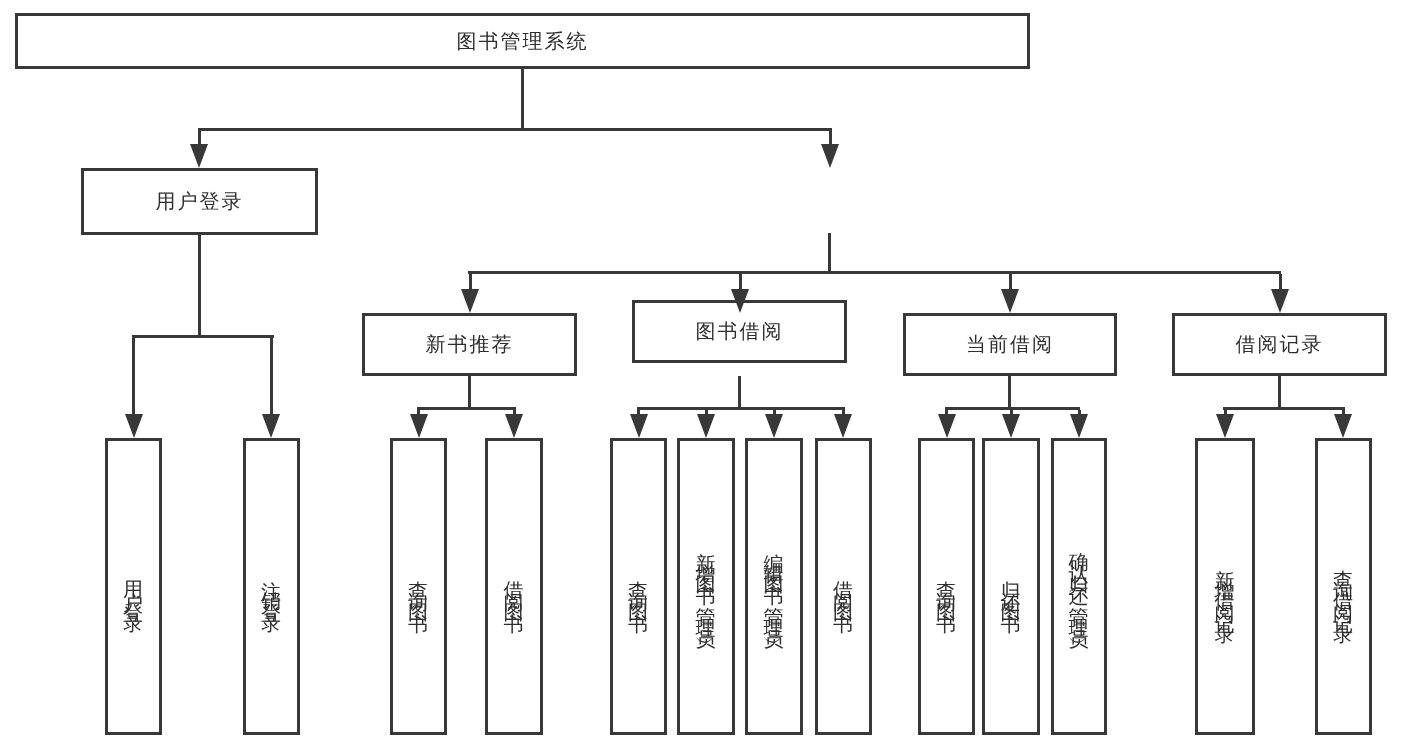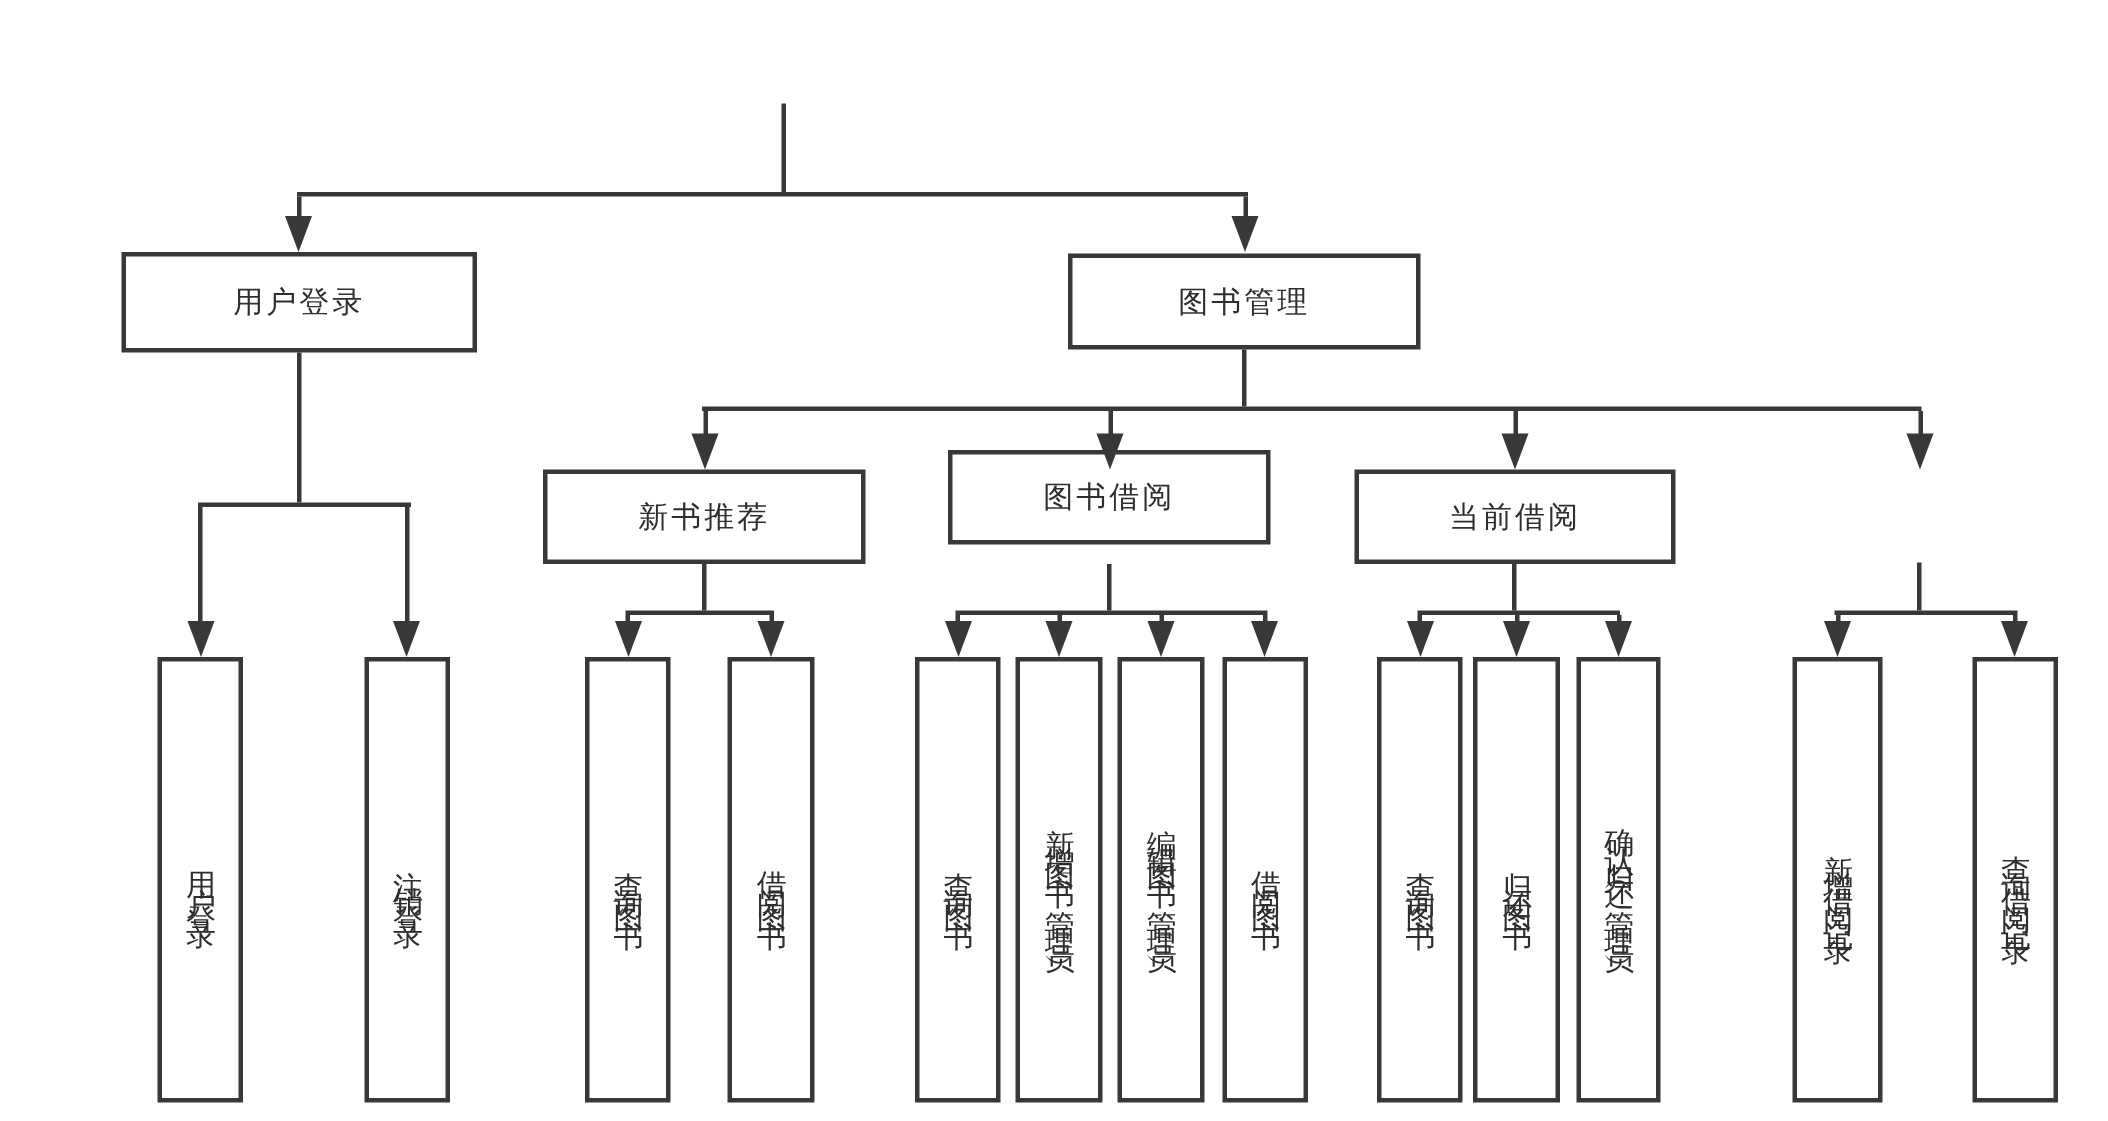--- a/index.html
+++ b/index.html
@@ -51,31 +51,32 @@
     color:#b7babd;
     letter-spacing:1px;
     white-space:nowrap;
   }
 </style>
 </head>
 <body>
 
 <div class="canvas">
 
+  <div class="box hbox" style="left:15px; top:13px; width:1009px; height:50px">图书管理系统</div>
 
   <div class="box hbox" style="left:81px; top:168px; width:231px; height:61px">用户登录</div>
 
-  <div class="box hbox" style="left:712px; top:169px; width:229px; height:58px">图书管理</div>
 
   <div class="box hbox" style="left:362px; top:313px; width:209px; height:57px">新书推荐</div>
 
   <div class="box hbox" style="left:632px; top:300px; width:209px; height:57px">图书借阅</div>
 
   <div class="box hbox" style="left:903px; top:313px; width:208px; height:57px">当前借阅</div>
 
+  <div class="box hbox" style="left:1172px; top:313px; width:209px; height:57px">借阅记录</div>
 
   <div class="box vbox" style="left:105px; top:438px; width:51px; height:291px">用户登录</div>
   <div class="box vbox" style="left:243px; top:438px; width:51px; height:291px">注销登录</div>
 
   <div class="box vbox" style="left:390px; top:438px; width:51px; height:291px">查询图书</div>
   <div class="box vbox" style="left:485px; top:438px; width:52px; height:291px">借阅图书</div>
 
   <div class="box vbox" style="left:610px; top:438px; width:51px; height:291px">查询图书</div>
   <div class="box vbox" style="left:677px; top:438px; width:52px; height:291px">新增图书（管理员）</div>
   <div class="box vbox" style="left:745px; top:438px; width:52px; height:291px">编辑图书（管理员）</div>

